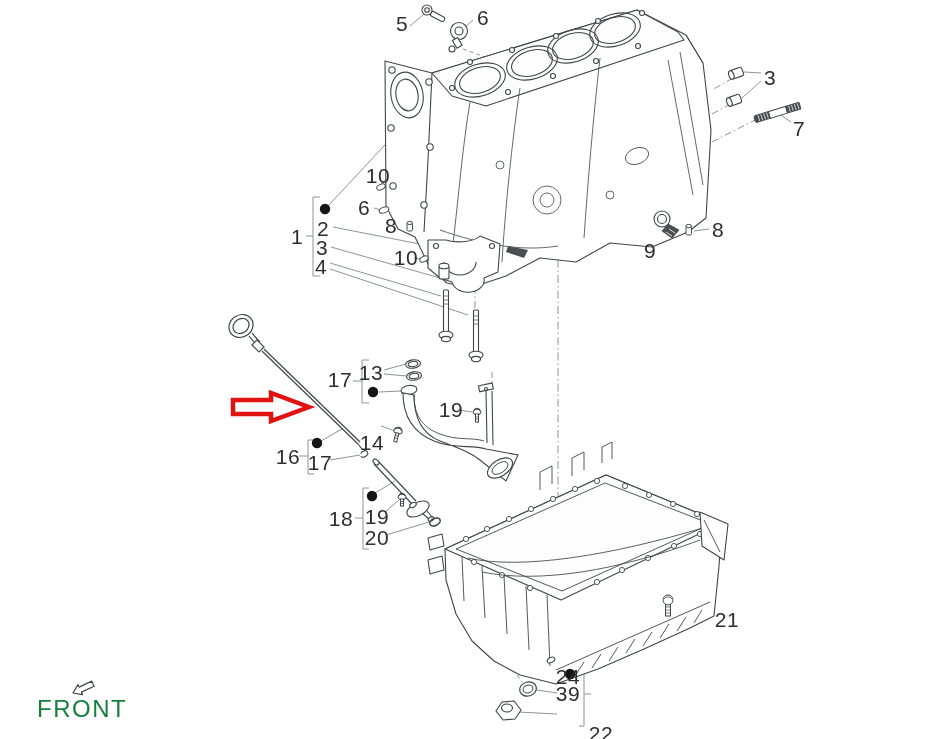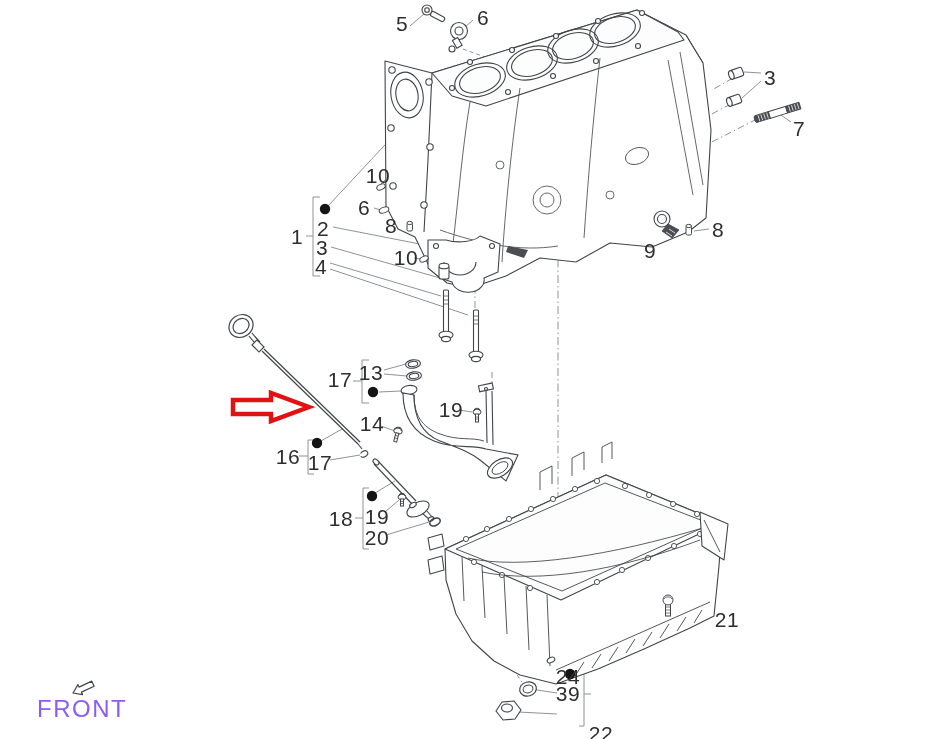--- a/index.html
+++ b/index.html
@@ -1,21 +1,21 @@
 <!DOCTYPE html>
 <html><head>
 <meta charset="utf-8">
 <style>
   html,body{margin:0;padding:0;}
   body{font-family:"Liberation Sans", sans-serif;}
   .stage{position:relative;width:932px;height:739px;background:#ffffff;overflow:hidden;}
   .art{position:absolute;left:0;top:0;}
   .callout{position:absolute;transform:translate(-50%,-50%);font-size:21px;color:#2e2e2e;
            letter-spacing:0.5px;white-space:nowrap;user-select:none;line-height:1;}
-  .front{position:absolute;left:37px;top:695px;font-size:24px;color:#8b5cf6;letter-spacing:1.5px;}
+  .front{position:absolute;left:37px;top:695px;font-size:24px;color:#15803d;letter-spacing:1.5px;}
   svg *{vector-effect:none;}
 </style>
 </head>
 <body>
 
 <div class="stage">
 
 <svg class="art" width="932" height="739" viewBox="0 0 932 739">
 
   <g stroke="#8e939a" stroke-width="1" fill="none">
@@ -395,21 +395,21 @@
 <span class="callout" style="left:770px;top:77px">3</span>
 <span class="callout" style="left:799px;top:128px">7</span>
 <span class="callout" style="left:391px;top:225px">8</span>
 <span class="callout" style="left:718px;top:229px">8</span>
 <span class="callout" style="left:650px;top:250px">9</span>
 <span class="callout" style="left:378px;top:175px">10</span>
 <span class="callout" style="left:406px;top:257px">10</span>
 <span class="callout" style="left:364px;top:207px">6</span>
 <span class="callout" style="left:340px;top:379px">17</span>
 <span class="callout" style="left:371px;top:372px">13</span>
-<span class="callout" style="left:372px;top:423px">14</span>
+<span class="callout" style="left:372px;top:442px">14</span>
 <span class="callout" style="left:288px;top:456px">16</span>
 <span class="callout" style="left:320px;top:462px">17</span>
 <span class="callout" style="left:341px;top:518px">18</span>
 <span class="callout" style="left:451px;top:409px">19</span>
 <span class="callout" style="left:377px;top:516px">19</span>
 <span class="callout" style="left:377px;top:537px">20</span>
 <span class="callout" style="left:727px;top:619px">21</span>
 <span class="callout" style="left:601px;top:733px">22</span>
 <span class="callout" style="left:568px;top:693px">39</span>
 <span class="callout" style="left:568px;top:676px">24</span>

